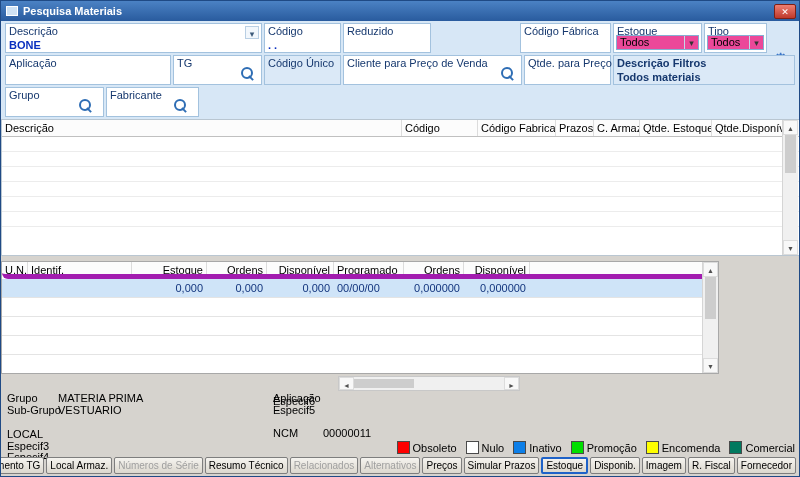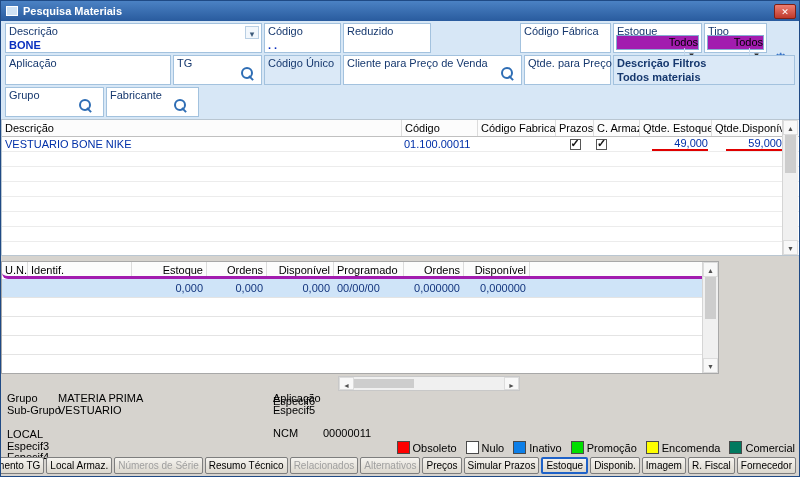--- a/index.html
+++ b/index.html
@@ -18,22 +18,22 @@
   
   .form-area { position:absolute; top:20px; left:0; right:0; height:98px; background:#d7e7f6; }
   .fbox { position:absolute; height:30px; background:#fff; border:1px solid #a3c2de; }
   .fbox.blue { background:#dbe9f7; }
   .fbox .lbl { position:absolute; top:1px; left:3px; color:#16386e; white-space:nowrap; }
   .fbox .lbl.b { font-weight:bold; }
   .fbox .val { position:absolute; top:15px; left:3px; color:#0a2fbf; font-weight:bold; white-space:nowrap; }
   .dd-btn { position:absolute; top:2px; right:2px; width:14px; height:13px; border:1px solid #b9cfe4; background:#f2f7fc;
             text-align:center; cursor:pointer; }
   .dd-btn::before { content:"▾"; font-size:9px; color:#3c5a7a; line-height:12px; }
-  .combo { position:absolute; left:2px; right:2px; bottom:2px; height:15px; border:1px solid #86aed2; background:#a21caf;
-           display:flex; align-items:flex-end; cursor:pointer;flex-direction:column; }
+  .combo { position:absolute; left:2px; right:2px; bottom:2px; height:15px; border:1px solid #86aed2; background:#ec4899;
+           display:flex; align-items:flex-start; cursor:pointer; }
   .combo .ctext { flex:1; padding-left:3px; color:#000; }
   .combo .carrow { width:14px; height:100%; border-left:1px solid #c5d8ea; text-align:center; }
   .combo .carrow::before { content:"▾"; font-size:9px; color:#333; line-height:13px; }
   .mag { position:absolute; width:14px; height:14px; cursor:pointer; }
   .mag::before { content:""; position:absolute; width:8px; height:8px; border:2px solid #2e6db4; border-radius:50%; left:0; top:0; }
   .mag::after { content:""; position:absolute; width:6px; height:2px; background:#2e6db4; transform:rotate(45deg); left:7px; top:10px; }
   .gear { position:absolute; top:29px; right:6px; width:20px; height:20px; cursor:pointer; }
   .gear::before { content:"⚙"; font-size:17px; color:#3d77c9; line-height:20px; }
 
   
@@ -55,21 +55,21 @@
   .sbtn::before { font-size:7px; color:#505050; line-height:13px; }
   .sbtn.up::before{content:"▲";} .sbtn.down::before{content:"▼";}
   .sbtn.left::before{content:"◄";} .sbtn.right::before{content:"►";}
   .sthumb { background:#cdcdcd; margin:0 2px; cursor:pointer; }
   .hscroll { position:absolute; height:15px; background:#f0f0f0; border:1px solid #c8c8c8; display:flex; }
   .hscroll .sbtn { width:15px; height:13px; }
   .hscroll .sthumb { width:60px; height:9px; margin:2px 0; }
 
   
   .dgrid { position:absolute; top:260px; left:0; width:718px; height:113px; background:#fff; border:1px solid #a8a8a8; }
-  .dheader { display:flex; height:17px; background:#fcfcfc; border-bottom:3px solid #a21caf;border-radius:6px; }
+  .dheader { display:flex; height:17px; background:#fcfcfc; border-bottom:5px solid #a21caf;border-radius:6px; }
   .dheader .hc { border-right:1px solid #dcdcdc; padding:2px 3px; color:#000; white-space:nowrap; overflow:hidden; }
   .drow { display:flex; height:19px; border-bottom:1px solid #e4e4e4; align-items:center; color:#13357e; }
   .drow.sel { background:#cfe4f8; }
   .d-un{width:26px; padding-left:3px;} .d-id{width:104px; padding-left:2px;}
   .d-est{width:75px; text-align:right; padding-right:4px;} .d-ord{width:60px; text-align:right; padding-right:4px;}
   .d-dis{width:67px; text-align:right; padding-right:4px;} .d-prog{width:70px; padding-left:3px;}
   .d-ord2{width:60px; text-align:right; padding-right:4px;} .d-dis2{width:66px; text-align:right; padding-right:4px;}
   .d-fill{flex:1;}
 
   
@@ -180,29 +180,20 @@
 
   <div class="rgrid">
     <div class="rheader">
       <span class="hc c-desc">Descrição</span>
       <span class="hc c-cod">Código</span>
       <span class="hc c-codfab">Código Fabrica</span>
       <span class="hc c-est">Prazos.</span>
       <span class="hc c-carm">C. Armaz</span>
       <span class="hc c-qe">Qtde. Estoque</span>
       <span class="hc c-qd" style="border-right:none;">Qtde.Disponível</span>
-    </div>
-    <div class="rrow">
-      <span class="c-desc">VESTUARIO BONE NIKE</span>
-      <span class="c-cod">01.100.00011</span>
-      <span class="c-codfab"></span>
-      <span class="c-est"><span class="cb checked"></span></span>
-      <span class="c-carm"><span class="cb checked" style="margin-left:2px;"></span></span>
-      <span class="c-qe"><span class="redline">49,000</span></span>
-      <span class="c-qd"><span class="redline">59,000</span></span>
     </div>
     <div class="rrow"></div>
     <div class="rrow"></div>
     <div class="rrow"></div>
     <div class="rrow"></div>
     <div class="rrow"></div>
     <div class="rrow"></div>
     <div class="rrow" style="border-bottom:none;"></div>
   </div>
   <div class="vscroll" style="top:119px; right:1px; height:135px;">

